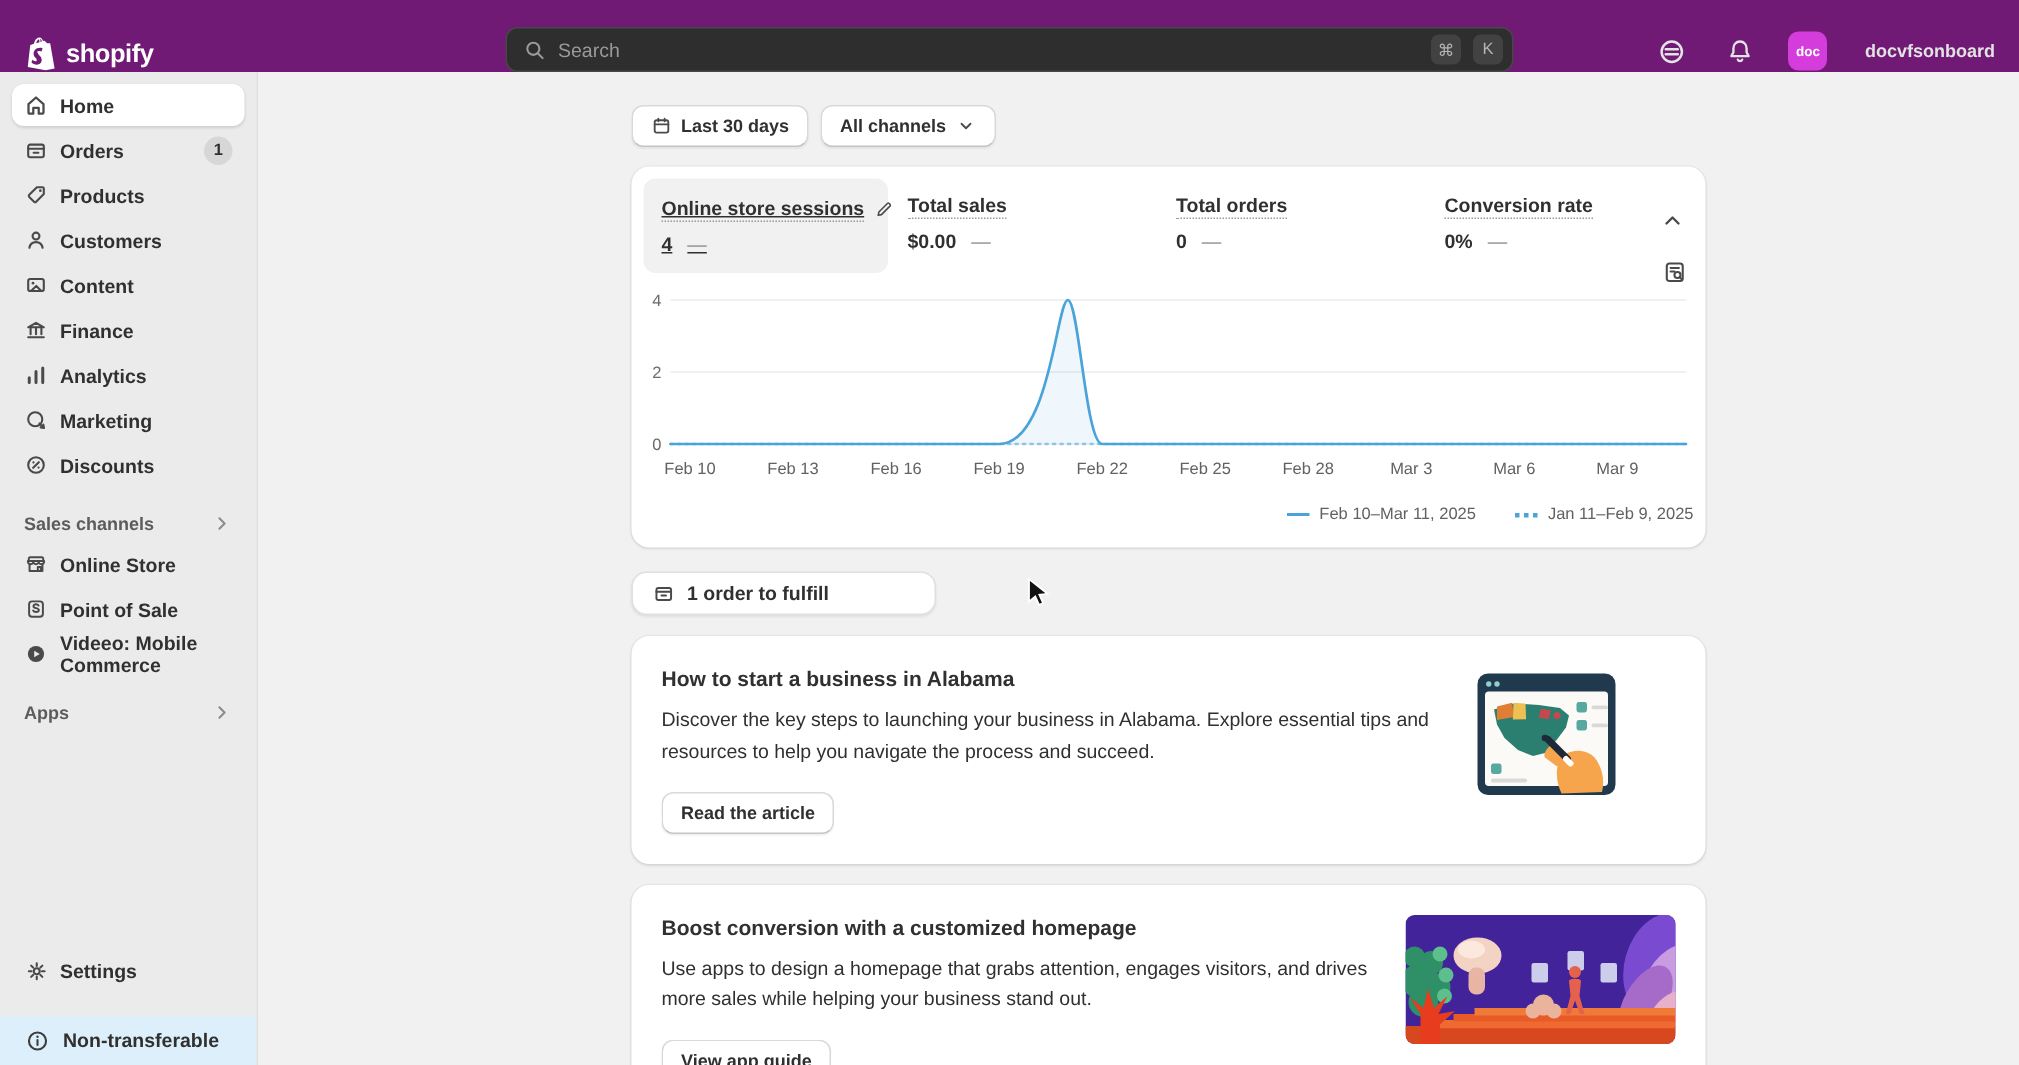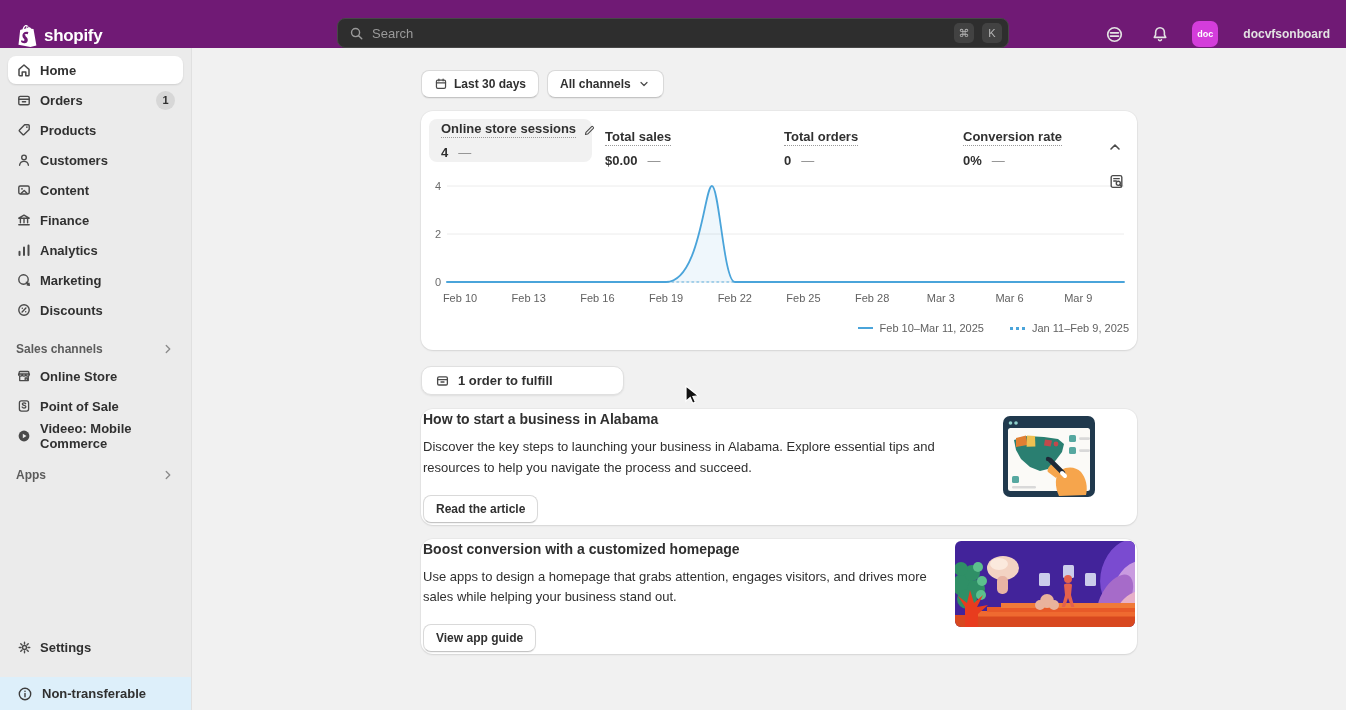--- a/index.html
+++ b/index.html
@@ -23,21 +23,21 @@
     display:flex; align-items:center; justify-content:center; }
   .top-right { margin-left:auto; display:flex; align-items:center; gap:18px; padding-right:16px; }
   .top-icon-btn { width:28px; height:28px; display:flex; align-items:center; justify-content:center;
     color:#e3e3e3; cursor:pointer; }
   .account { display:flex; align-items:center; gap:25px; cursor:pointer; }
   .avatar { width:26px; height:26px; border-radius:7px; display:flex; align-items:center; justify-content:center;
     color:#fff; font-size:9px; font-weight:700; }
   .account-name { color:#e3e3e3; font-size:12px; font-weight:700; }
 
   
-  .sidebar { position:fixed; top:48px; left:0; bottom:0; width:192px; background:#ebebeb;
+  .sidebar { position:fixed; top:48px; left:0; bottom:0; width:172px; background:#ebebeb;
     border-right:1px solid #e0e0e0; display:flex; flex-direction:column; z-index:40; }
   .sidebar-scroll { flex:1; padding:8px 8px 0; display:flex; flex-direction:column; overflow:hidden; }
   .nav-item { height:28px; display:flex; align-items:center; gap:8px; padding:0 8px; border-radius:8px;
     font-size:13px; font-weight:600; color:#303030; margin-bottom:2px; cursor:pointer; }
   .nav-item.active { background:#fff; box-shadow:0 1px 2px rgba(0,0,0,.12); font-weight:700; }
   .nav-icon { width:16px; height:16px; display:flex; align-items:center; justify-content:center; color:#4a4a4a; flex:none; }
   .nav-badge { margin-left:auto; min-width:19px; height:19px; padding:0 5px; border-radius:10px; background:#d7d7d7;
     color:#303030; font-size:11px; font-weight:600; display:flex; align-items:center; justify-content:center; }
   .section-header { display:flex; align-items:center; margin-top:16px; margin-bottom:6px; padding:0 8px;
     font-size:12px; font-weight:600; color:#5c5c5c; cursor:pointer; }
@@ -53,21 +53,21 @@
   .filter-row { display:flex; gap:8px; }
   .btn { display:inline-flex; align-items:center; gap:6px; height:28px; padding:0 12px; background:#fff;
     border:1px solid #d9d9d9; border-bottom-color:#c4c4c4; border-radius:8px; font-size:12px; font-weight:600;
     color:#303030; cursor:pointer; box-shadow:0 1px 1px rgba(0,0,0,.05); font-family:inherit; }
   .btn .nav-icon { width:14px; height:14px; }
 
   
   .card { background:#fff; border-radius:12px; box-shadow:0 1px 2px rgba(0,0,0,.09), 0 0 0 1px rgba(0,0,0,.03); }
   .metrics-card { margin-top:13px; padding:8px 8px 16px; position:relative; }
   .metrics-row { display:flex; align-items:flex-start; }
-  .metric-chip { width:163px; background:#f1f1f1; border-radius:8px; padding:2px 12px; cursor:pointer; }
+  .metric-chip { width:163px; background:#f1f1f1; border-radius:8px; padding:12px 12px; cursor:pointer;text-decoration:underline; }
   .metric-col { width:167px; padding:10px 0 0; margin-left:13px; cursor:pointer; }
   .metric-label { font-size:13px; font-weight:700; color:#303030; border-bottom:1px dotted #9a9a9a;
     padding-bottom:1px; white-space:nowrap; }
   .metric-label-row { display:flex; align-items:center; gap:7px; }
   .metric-value-row { margin-top:7px; display:flex; align-items:center; gap:10px; font-size:13px; font-weight:700; }
   .metric-delta { color:#8a8a8a; font-weight:400; }
   .pencil { width:13px; height:13px; color:#4a4a4a; flex:none; }
   .collapse-btn { position:absolute; right:14px; top:28px; width:16px; height:16px; color:#4a4a4a; cursor:pointer; }
   .report-btn { position:absolute; right:12px; top:62px; width:17px; height:17px; color:#4a4a4a; cursor:pointer; }
   .chart-wrap { margin-top:12px; }
@@ -75,21 +75,21 @@
   .legend-item { display:flex; align-items:center; gap:7px; font-size:11px; color:#616161; }
   .legend-swatch { width:15px; border-top:2px solid #4aa4da; }
   .legend-swatch.dotted { border-top-style:dotted; border-top-width:3px; }
 
   
   .fulfill-btn { margin-top:16px; display:inline-flex; align-items:center; gap:8px; height:29px; padding:0 70px 0 12px;
     background:#fff; border:1px solid #e0e0e0; border-radius:10px; font-size:13px; font-weight:600; color:#303030;
     box-shadow:0 1px 2px rgba(0,0,0,.08); cursor:pointer; font-family:inherit; }
 
   
-  .info-card { margin-top:14px; padding:2px; display:flex; }
+  .info-card { margin-top:14px; padding:20px; display:flex; }
   .info-card + .info-card { margin-top:14px; }
   .info-card-text { flex:1; max-width:520px; }
   .info-card h2 { font-size:14px; font-weight:700; color:#303030; margin-bottom:10px; }
   .info-card p { font-size:13px; line-height:1.6; color:#303030; }
   .info-card .btn { margin-top:16px; }
   .illus { margin-left:auto; flex:none; }
   .illus-map { margin-right:34px; margin-top:2px; }
 
   .cursor { position:absolute; left:684px; top:385px; z-index:99; pointer-events:none; }
 </style>

